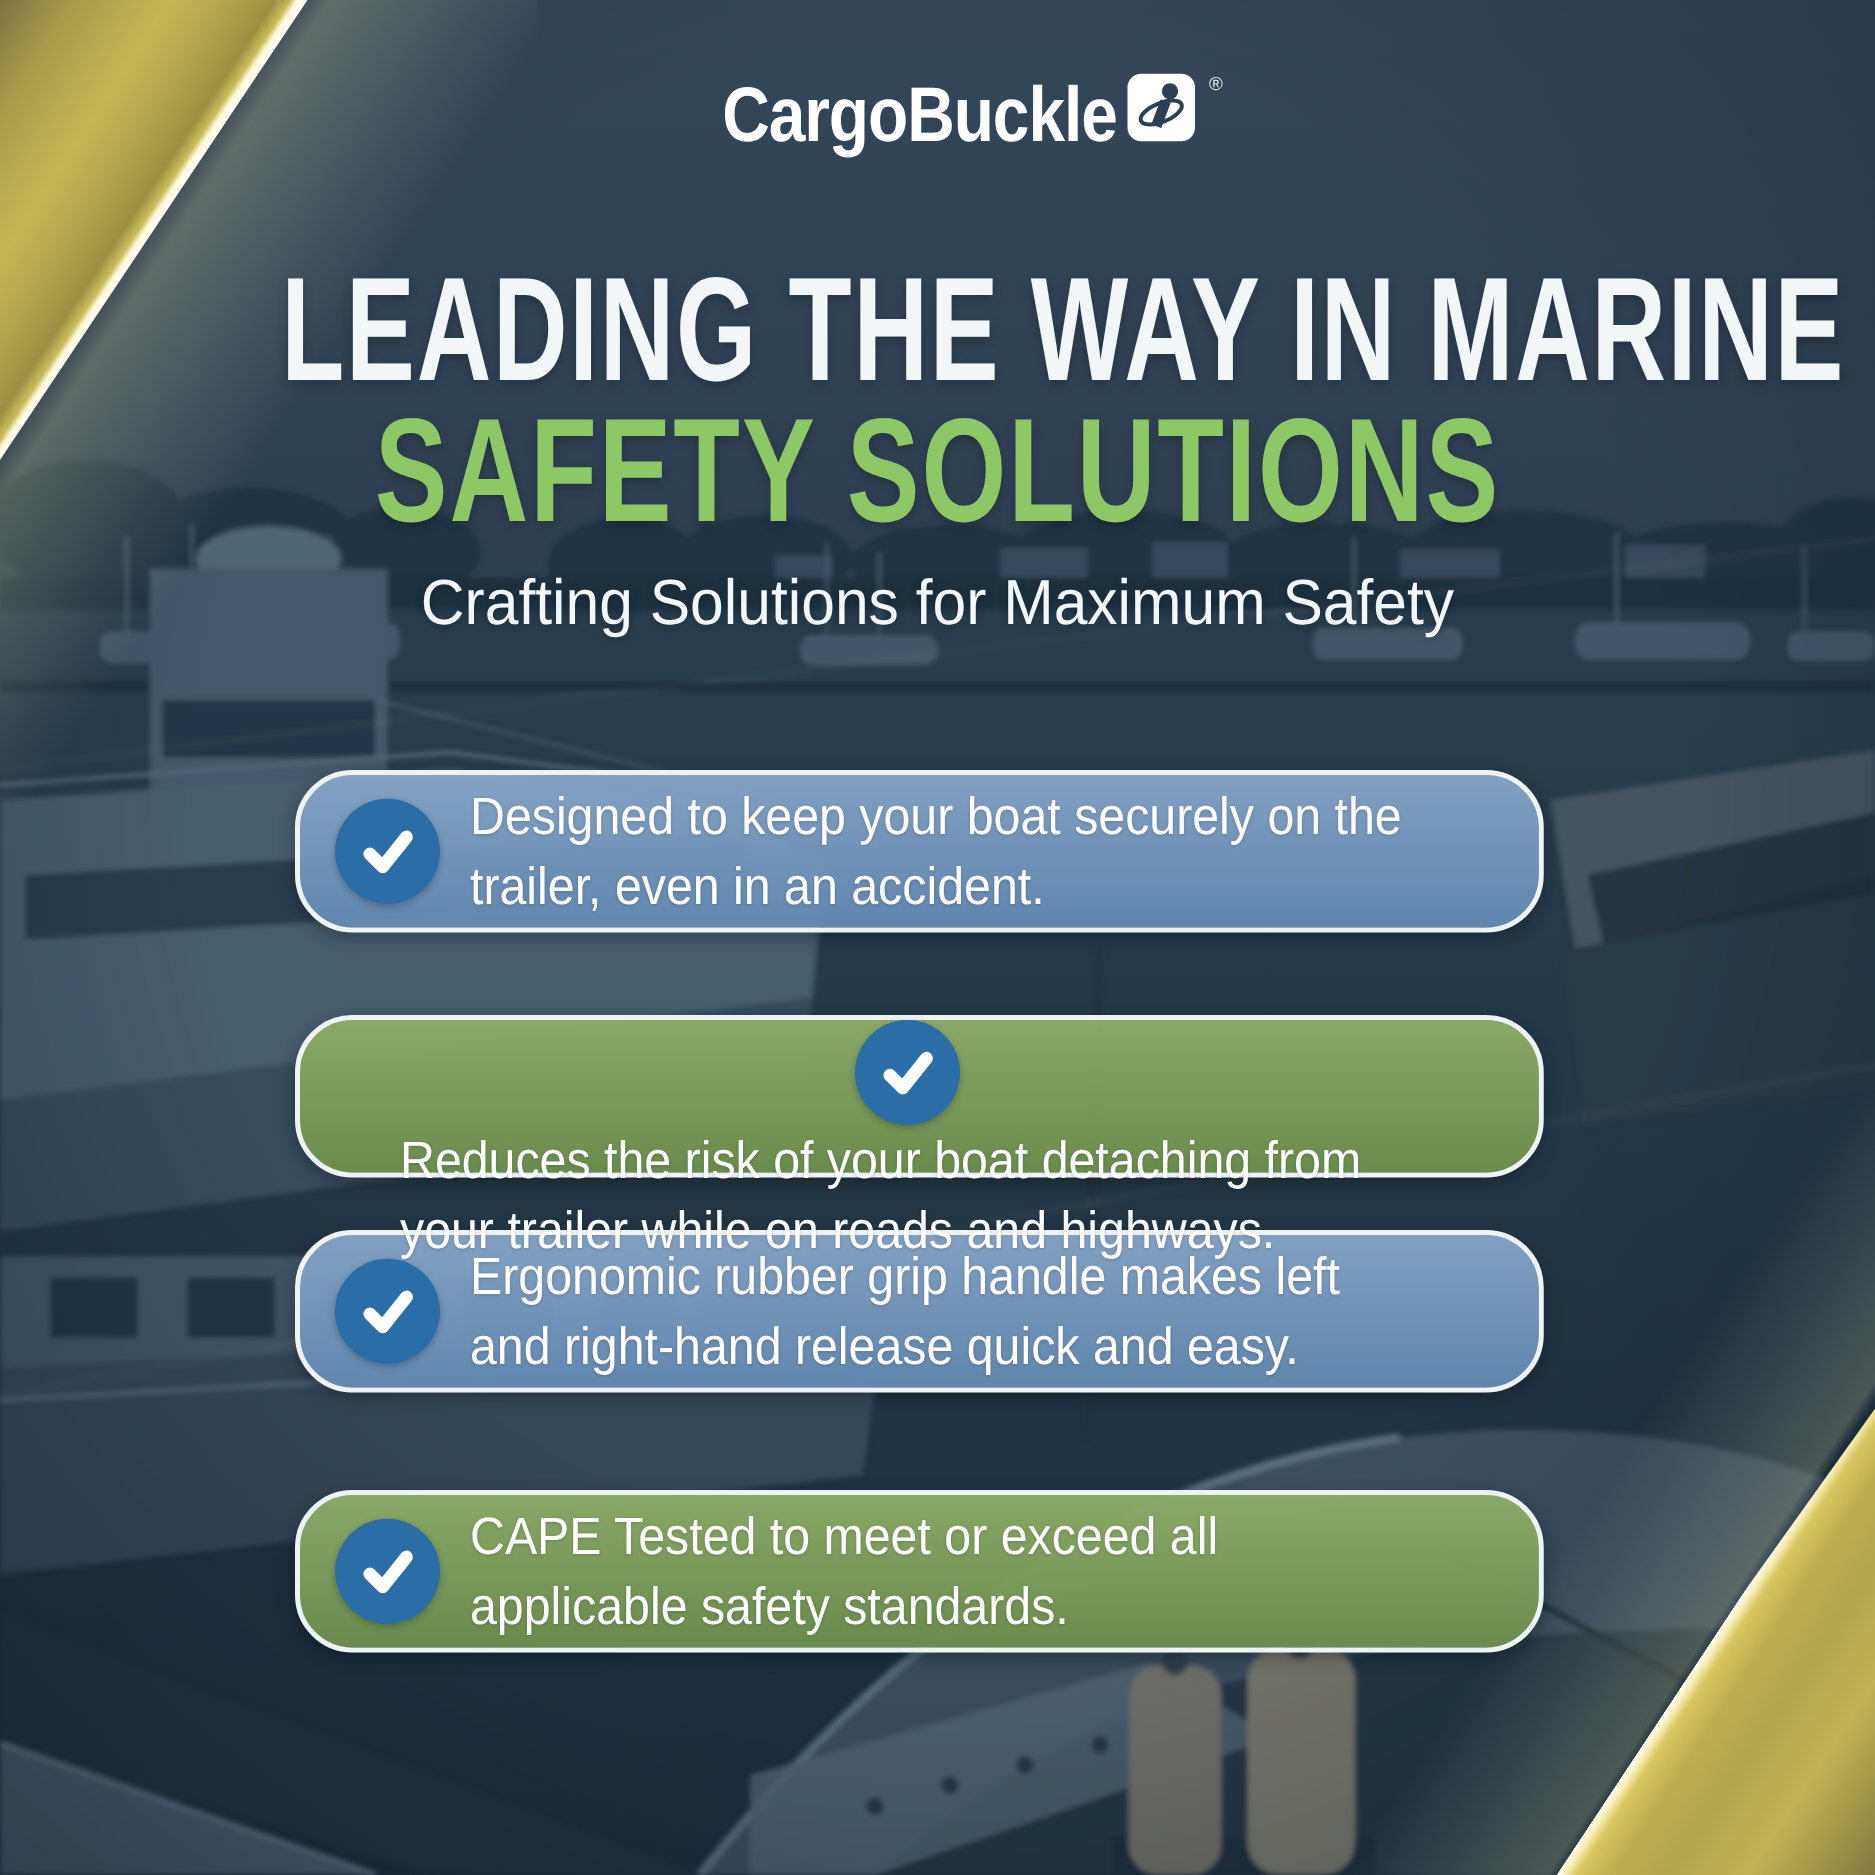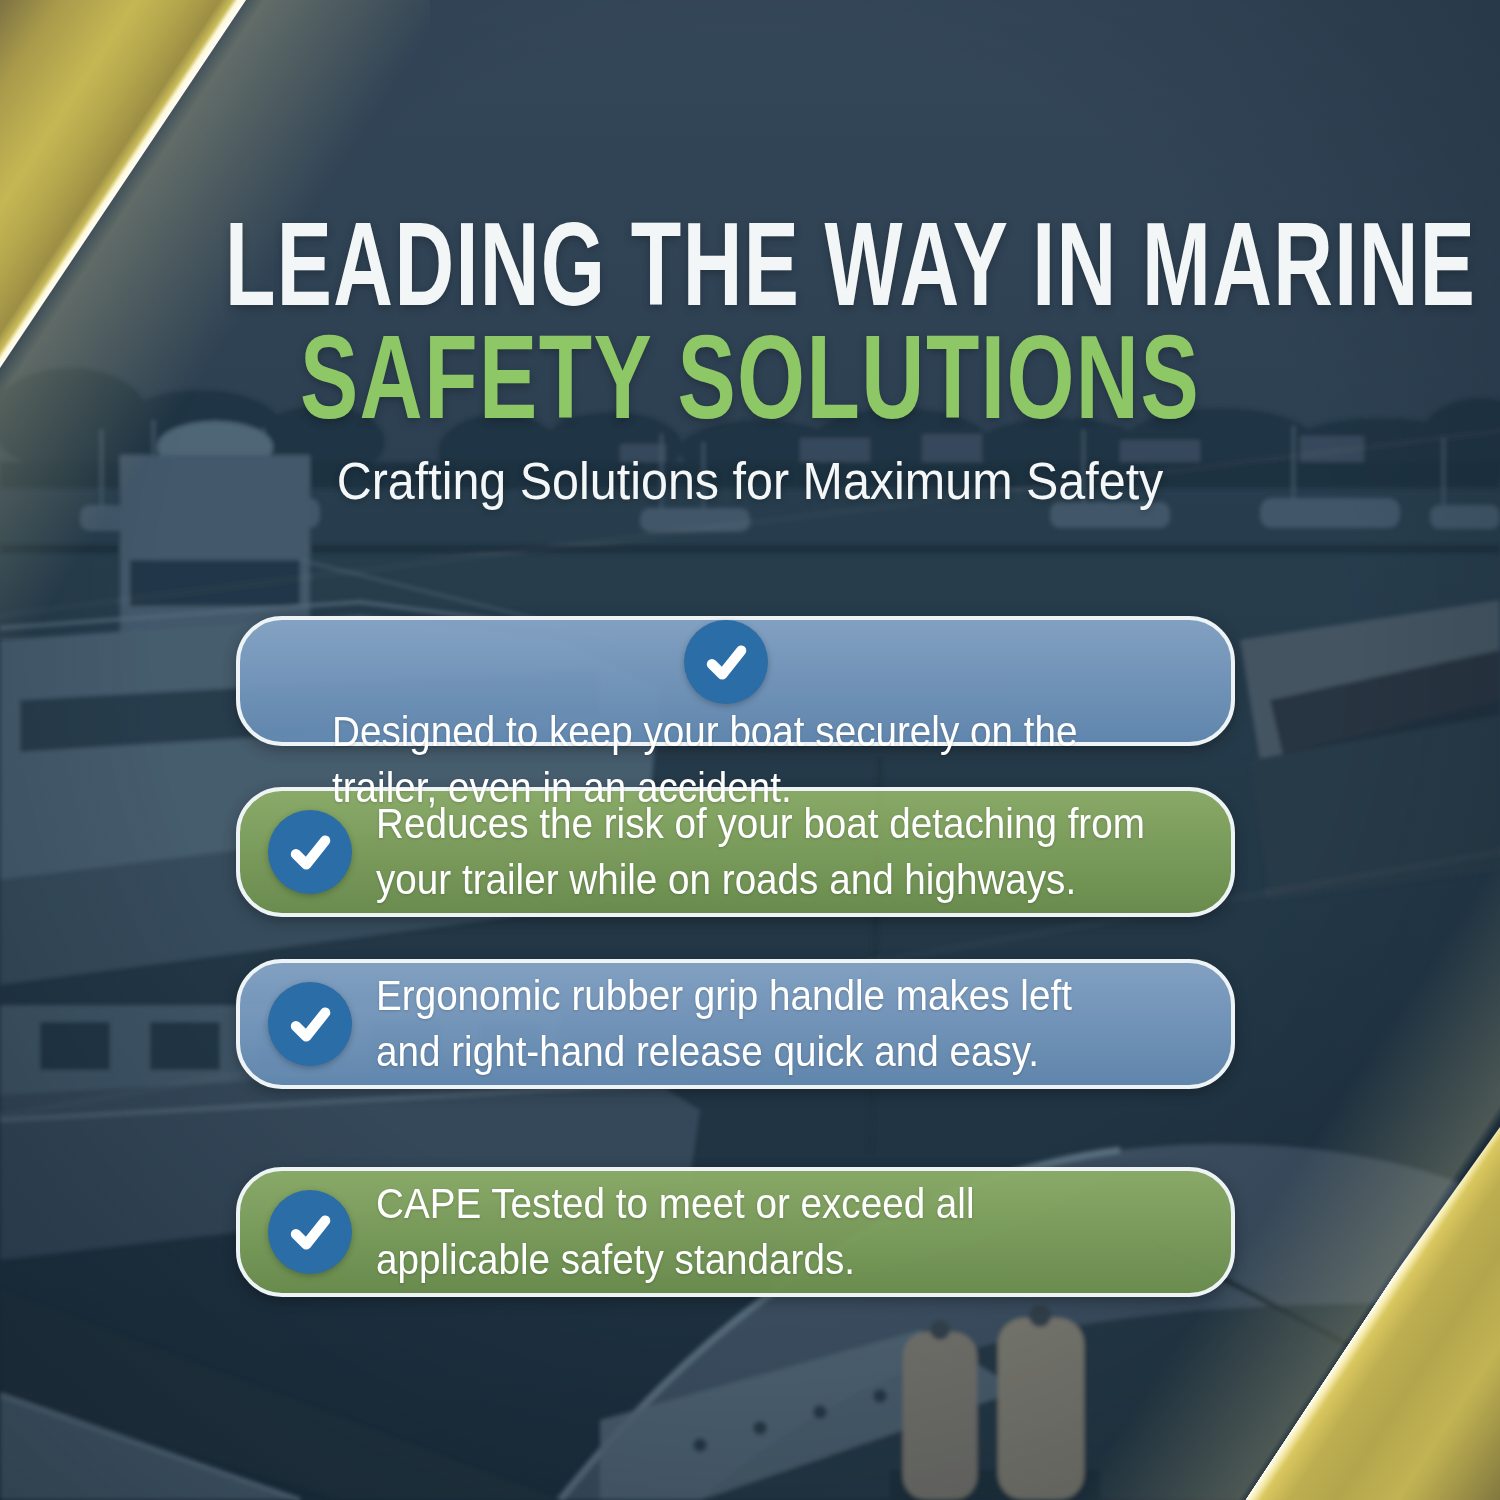--- a/index.html
+++ b/index.html
@@ -40,22 +40,22 @@
   .subtitle{position:absolute;top:452px;left:0;width:100%;text-align:center;margin:0;
     font-size:51px;font-weight:400;color:#f4f7f8;transform:scaleX(.95);white-space:nowrap;
     text-shadow:0 2px 8px rgba(0,0,0,.3);}
   
   .features{position:absolute;left:236px;top:616px;width:999px;display:flex;flex-direction:column;}
   .pill{box-sizing:border-box;height:130px;border-radius:46px;
     border:4px solid #eef3f5;display:flex;align-items:center;
     padding:0 24px 0 28px;box-shadow:0 4px 14px rgba(0,0,0,.30);}
   .pill.blue{background:linear-gradient(180deg, rgba(135,166,200,.95), rgba(100,138,178,.95));}
   .pill.green{background:linear-gradient(180deg, rgba(140,173,104,.96), rgba(108,143,78,.96));}
-  .pill:nth-child(1){margin-bottom:41px;flex-direction:column;}
-  .pill:nth-child(2){margin-bottom:42px;}
+  .pill:nth-child(1){margin-bottom:66px;}
+  .pill:nth-child(2){margin-bottom:42px;flex-direction:column;}
   .pill:nth-child(3){margin-bottom:78px;}
   .check-badge{width:84px;height:84px;border-radius:50%;background:#2a6da7;flex:0 0 auto;
     display:flex;align-items:center;justify-content:center;margin-right:24px;
     box-shadow:0 2px 6px rgba(0,0,0,.25);}
   .check-badge svg{width:52px;height:52px;}
   .pill-text{margin:0;color:#fff;font-size:42px;line-height:1.33;font-weight:400;
     transform:scaleX(.92);transform-origin:left center;
     text-shadow:0 1px 3px rgba(0,0,0,.18);}
   .pill-text .ln{display:block;white-space:nowrap;}
 </style>
@@ -181,20 +181,30 @@
     <rect x="0" y="0" width="1500" height="1500" fill="#1e3345" opacity=".22"></rect>
   </svg>
 
   <div class="vignette"></div>
 
   <div class="corner-tl-glow"></div>
   <div class="corner-tl"></div>
   <div class="corner-br-glow"></div>
   <div class="corner-br"></div>
 
+  <div class="logo-row">
+    <span class="logo-text">CargoBuckle</span>
+    <svg class="logo-mark" viewBox="0 0 58 58" aria-hidden="true">
+      <rect x="1" y="1" width="54" height="54" rx="11" fill="#ffffff"></rect>
+      <circle cx="35" cy="15" r="6.5" fill="#2d3f50"></circle>
+      <path d="M31.5,23 L24,43" stroke="#2d3f50" stroke-width="8.5"></path>
+      <ellipse cx="28" cy="32" rx="17.5" ry="7.5" fill="none" stroke="#2d3f50" stroke-width="3.2" transform="rotate(-22 28 32)"></ellipse>
+    </svg>
+    <span class="reg-mark">®</span>
+  </div>
 
   <h1 class="h1">
     <span>LEADING THE WAY IN MARINE</span>
   </h1>
   <h1 class="h2">
     <span>SAFETY SOLUTIONS</span>
   </h1>
   <p class="subtitle">Crafting Solutions for Maximum Safety</p>
 
   <div class="features">

